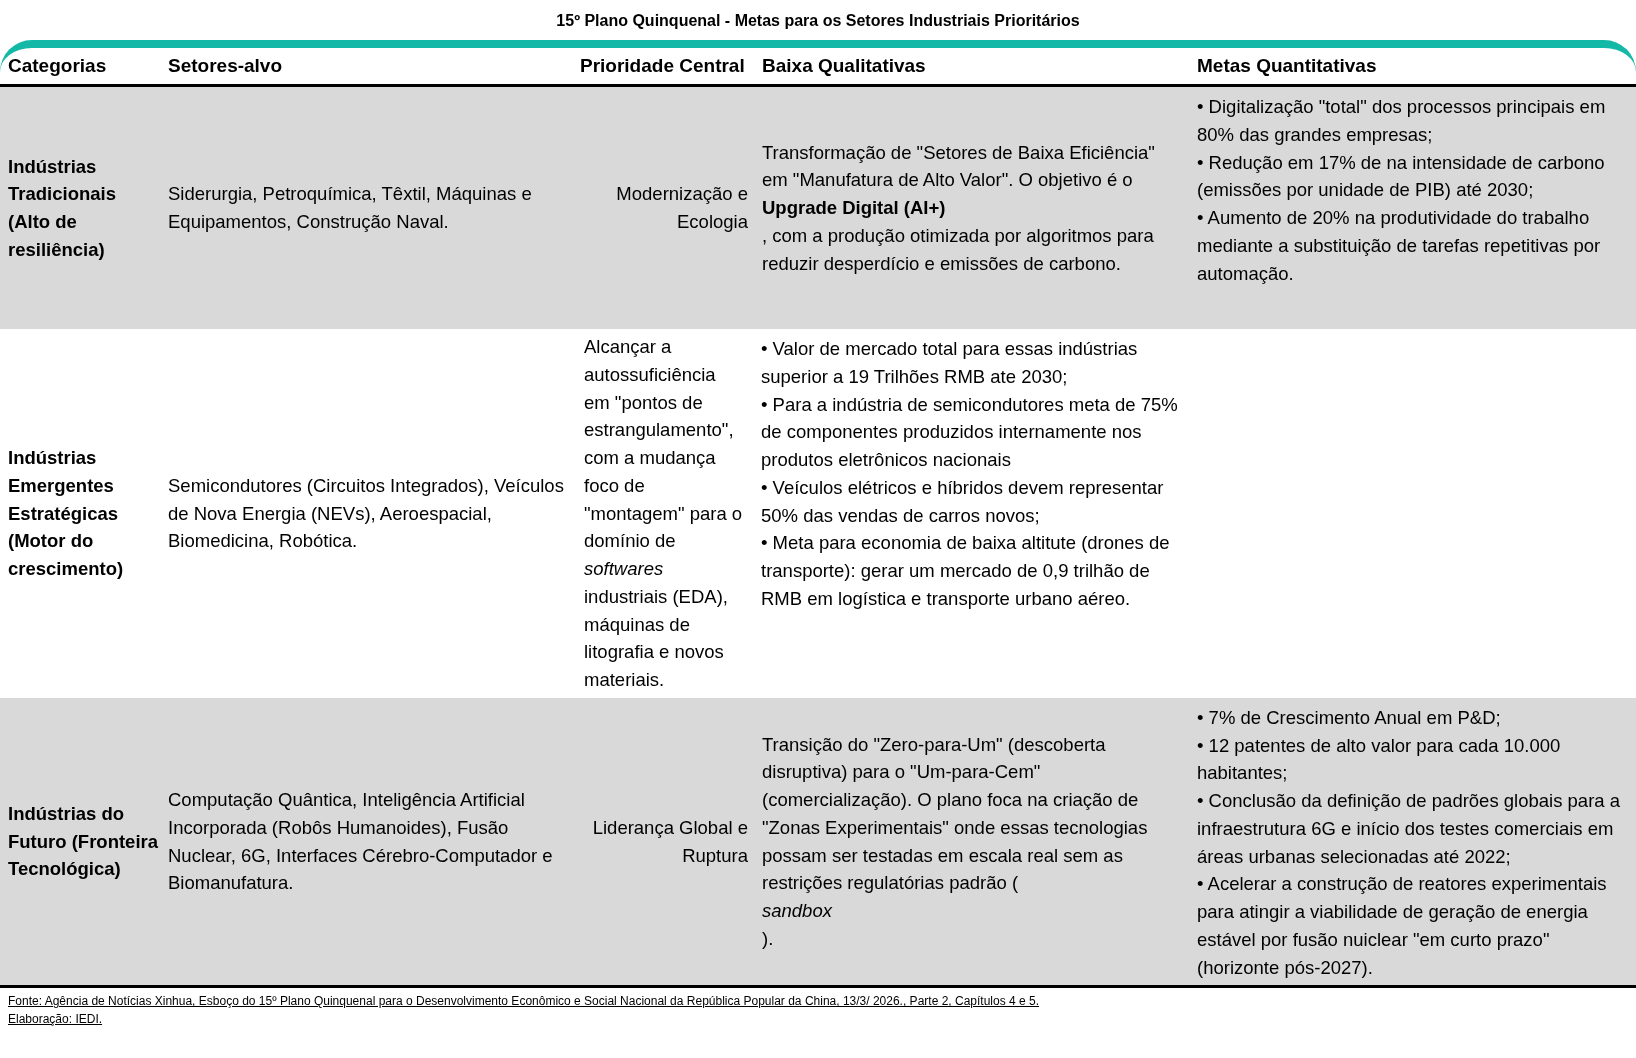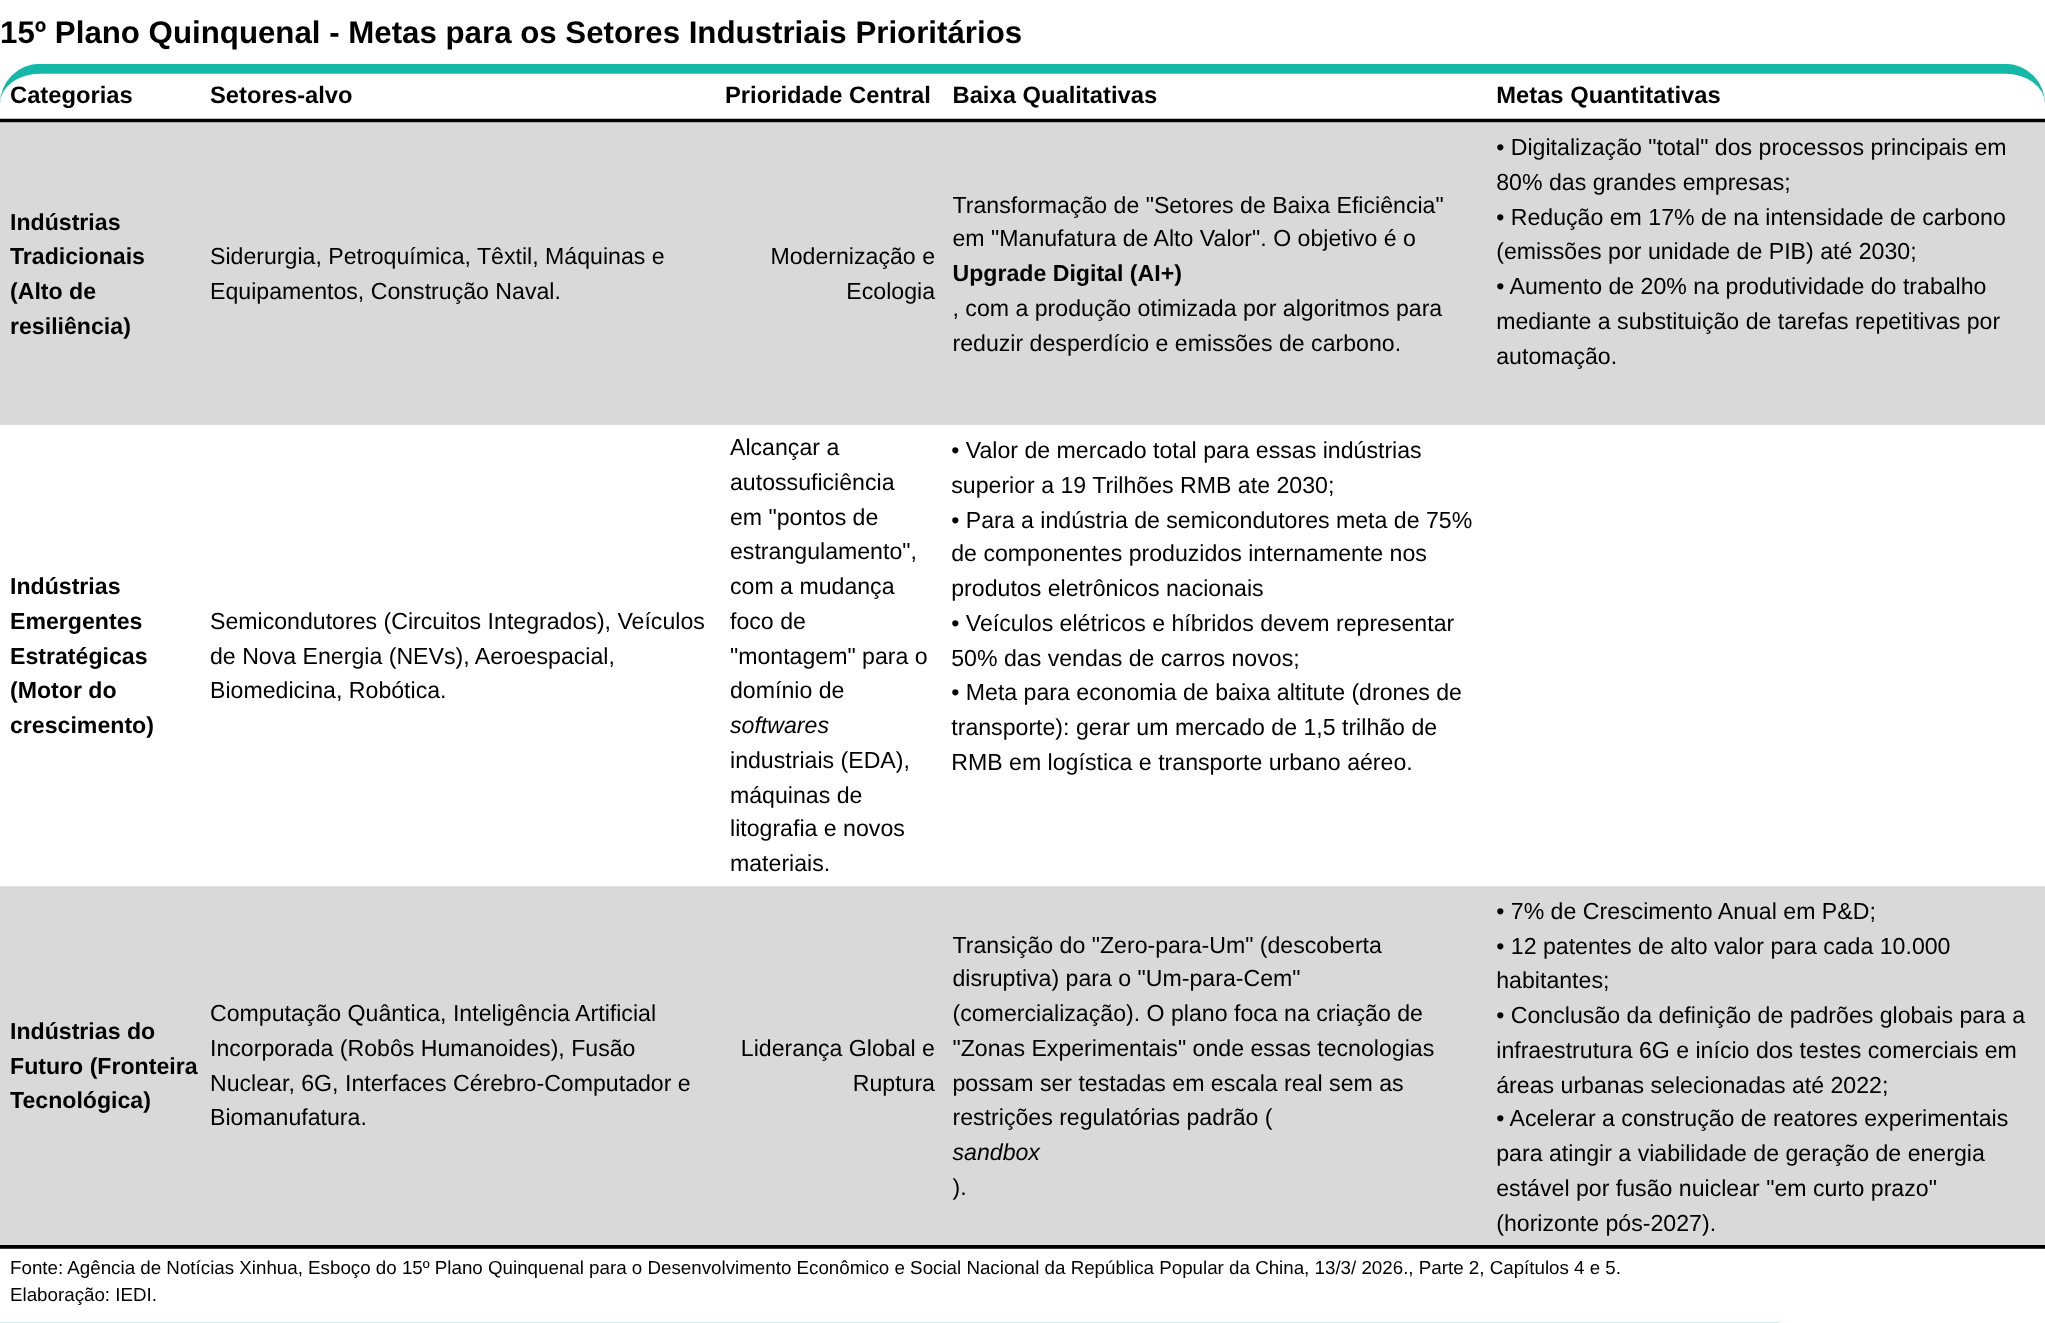--- a/index.html
+++ b/index.html
@@ -5,22 +5,23 @@
   html,body{margin:0;padding:0;background:#ffffff;}
   body{
     width:1636px;height:1058px;
     font-family:"Liberation Sans","DejaVu Sans",sans-serif;
     color:#000;
     -webkit-font-smoothing:antialiased;
     overflow:hidden;
   }
   .page{width:1636px;}
   .title{
+    text-align:center;
     font-weight:bold;
-    font-size:25px;
+    font-size:16px;
     padding:12px 0 10px 0;
   }
   .tbl{border-top:8px solid #14b8a6;border-radius:32px;}
   .grid{
     display:grid;
     grid-template-columns:160px 412px 178px 436px 1fr;
     padding:0 8px;
     box-sizing:border-box;
     width:1636px;
   }
@@ -51,22 +52,23 @@
   .cell.quant{justify-content:flex-start;padding-left:3px;padding-top:6px;padding-right:0;}
   .row1{min-height:242px;}
   .row2{min-height:352px;}
   .row3{min-height:285px;}
   .tbl-bottom{border-bottom:3px solid #000;}
   .b{font-weight:bold;}
   .i{font-style:italic;}
   .bullet-line{margin:0;}
   .footer{
     padding:5px 8px 0 8px;
-    font-size:15px;
+    font-size:12px;
     line-height:1.45;
+    text-decoration:underline;
   }
 </style>
 </head>
 <body>
 
 <div class="page">
 
   <div class="title">15º Plano Quinquenal - Metas para os Setores Industriais Prioritários</div>
 
   <div class="tbl">
@@ -100,21 +102,21 @@
       <div class="cell">Semicondutores (Circuitos Integrados), Veículos de Nova Energia (NEVs), Aeroespacial, Biomedicina, Robótica.</div>
       <div class="cell quali">
           <span>Alcançar a autossuficiência em "pontos de estrangulamento", com a mudança foco  de "montagem" para o domínio de </span>
           <span class="i">softwares</span>
           <span> industriais (EDA), máquinas de litografia e novos materiais.</span>
         </div>
       <div class="cell quant">
           <div class="bullet-line">• Valor de mercado total para essas indústrias superior a 19 Trilhões RMB ate 2030;</div>
           <div class="bullet-line">• Para a indústria de semicondutores meta de 75% de componentes produzidos internamente nos produtos eletrônicos nacionais</div>
           <div class="bullet-line">• Veículos elétricos e híbridos devem representar 50% das vendas de carros novos;</div>
-          <div class="bullet-line">• Meta para economia de baixa altitute (drones de transporte): gerar um mercado de 1,5 trilhão de RMB em logística e transporte urbano aéreo.</div>
+          <div class="bullet-line">• Meta para economia de baixa altitute (drones de transporte): gerar um mercado de 0,9 trilhão de RMB em logística e transporte urbano aéreo.</div>
         </div>
     </div>
 
     <div class="grid row row3 shaded tbl-bottom">
       <div class="cell cat">Indústrias do Futuro (Fronteira Tecnológica)</div>
       <div class="cell">Computação Quântica, Inteligência Artificial Incorporada (Robôs Humanoides), Fusão Nuclear, 6G, Interfaces Cérebro-Computador e Biomanufatura.</div>
       <div class="cell prio">Liderança Global e Ruptura</div>
       <div class="cell quali">
           <span>Transição do "Zero-para-Um" (descoberta disruptiva) para o "Um-para-Cem" (comercialização). O plano  foca na criação de "Zonas Experimentais" onde essas tecnologias possam ser testadas em escala real sem as restrições regulatórias padrão (</span>
           <span class="i">sandbox</span>

